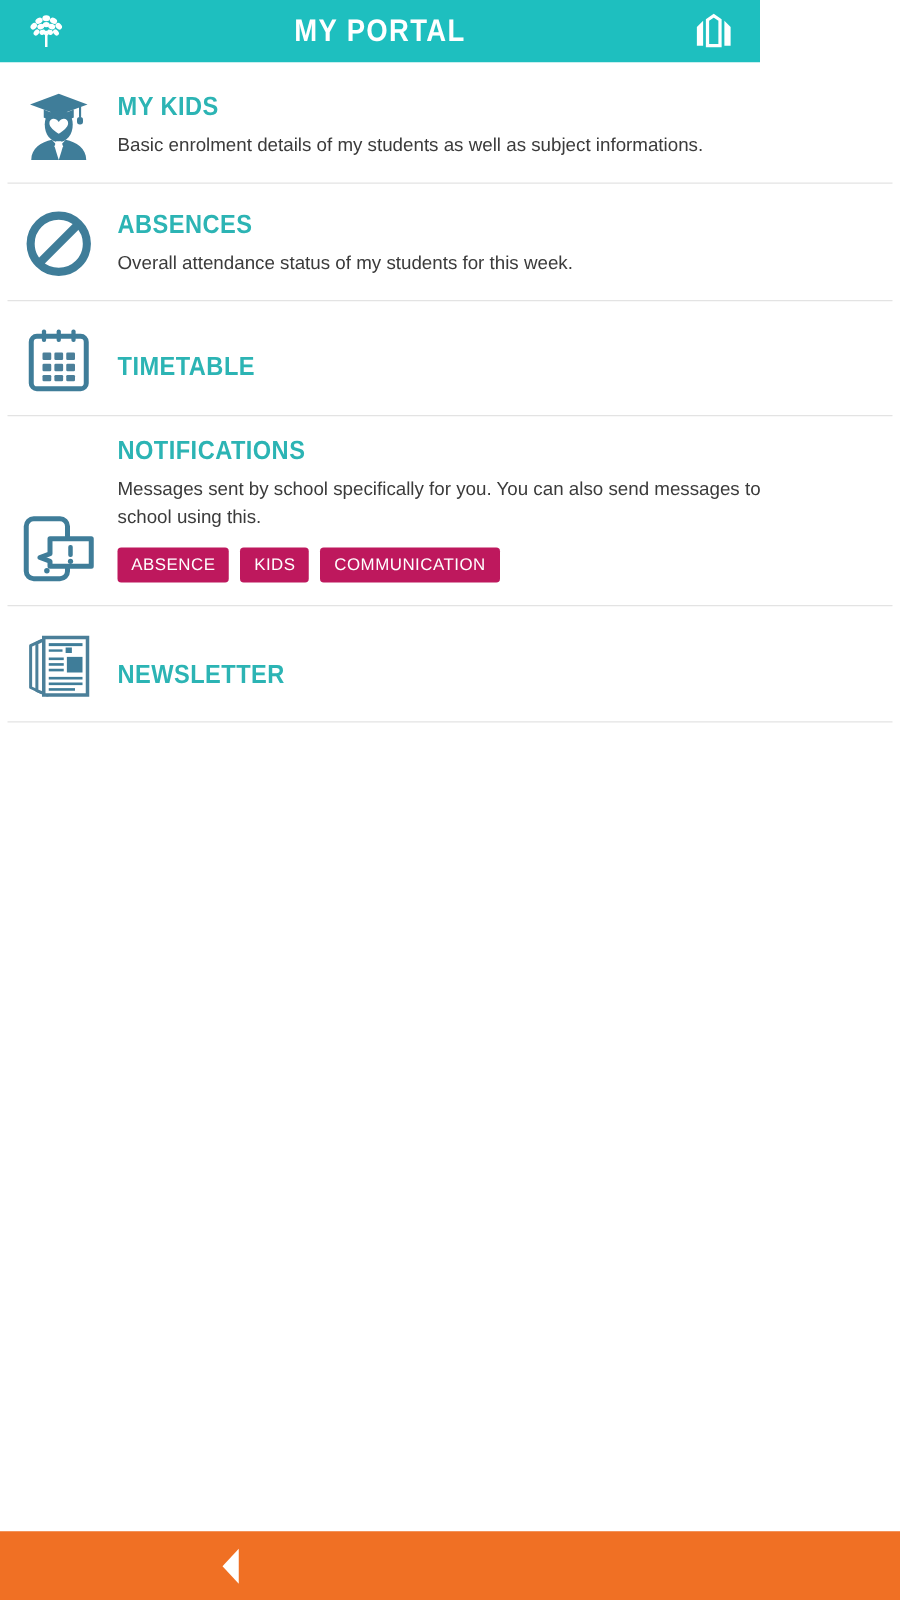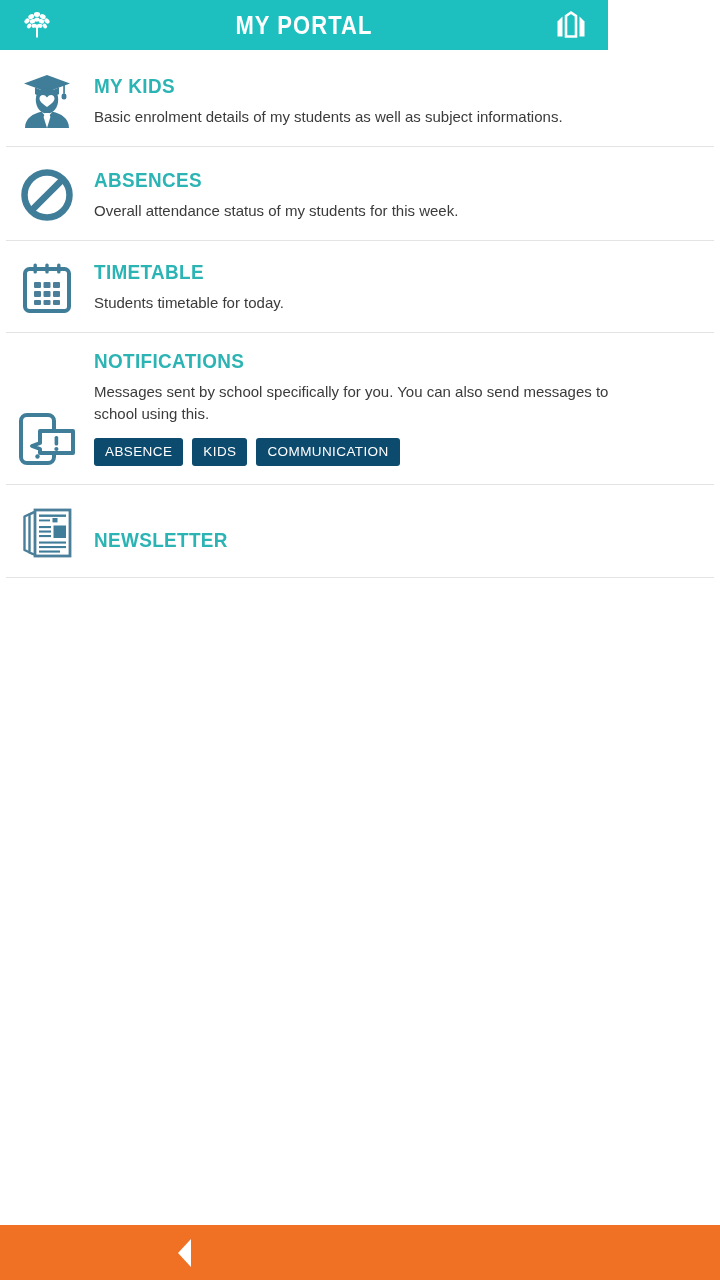--- a/index.html
+++ b/index.html
@@ -113,21 +113,21 @@
     margin: 0;
   }
 
   
   .tags {
     display: flex;
     gap: 9px;
     margin-top: 13px;
   }
   .tag {
-    background: #0c4a6e;
+    background: #be185d;
     color: #ffffff;
     border: none;
     border-radius: 3px;
     padding: 7px 11px 8px 11px;
     font-size: 13.5px;
     letter-spacing: 0.4px;
     font-family: "Liberation Sans", sans-serif;
     cursor: pointer;
     line-height: 1;
   }
@@ -258,21 +258,20 @@
             <rect x="32" y="29" width="7" height="6" rx="1"></rect>
             <rect x="13" y="38" width="7" height="5" rx="1"></rect>
             <rect x="22.5" y="38" width="7" height="5" rx="1"></rect>
             <rect x="32" y="38" width="7" height="5" rx="1"></rect>
           </g>
         </svg>
       </span>
     </div>
     <div class="row-body">
       <div class="row-title">TIMETABLE</div>
-      <p class="row-desc">Students timetable for today.</p>
     </div>
   </div>
 
   <div class="row">
     <div class="row-icon">
       <span>
         <svg width="58" height="54" viewBox="0 0 58 54">
           <rect x="3" y="3" width="33" height="48" rx="6" fill="none" stroke="#3f7d99" stroke-width="4"></rect>
           <circle cx="19.5" cy="44.5" r="2.2" fill="#3f7d99"></circle>
           <path d="M22 19 L55 19 L55 41 L22 41 L22 37 L14 34 L22 31 Z" fill="#ffffff" stroke="#3f7d99" stroke-width="4" stroke-linejoin="round"></path>

